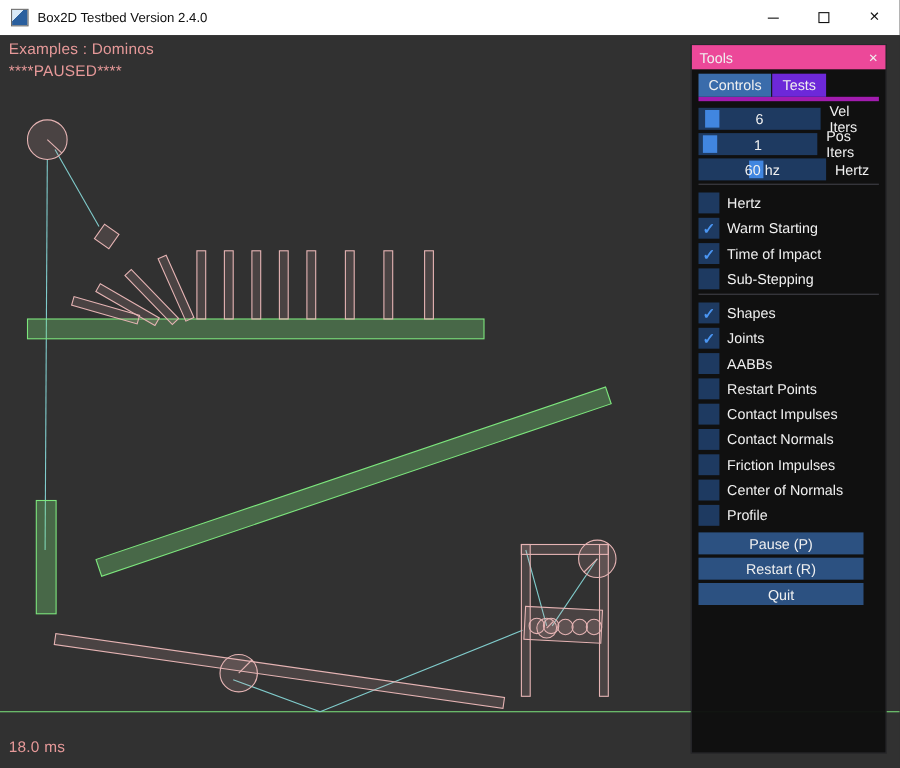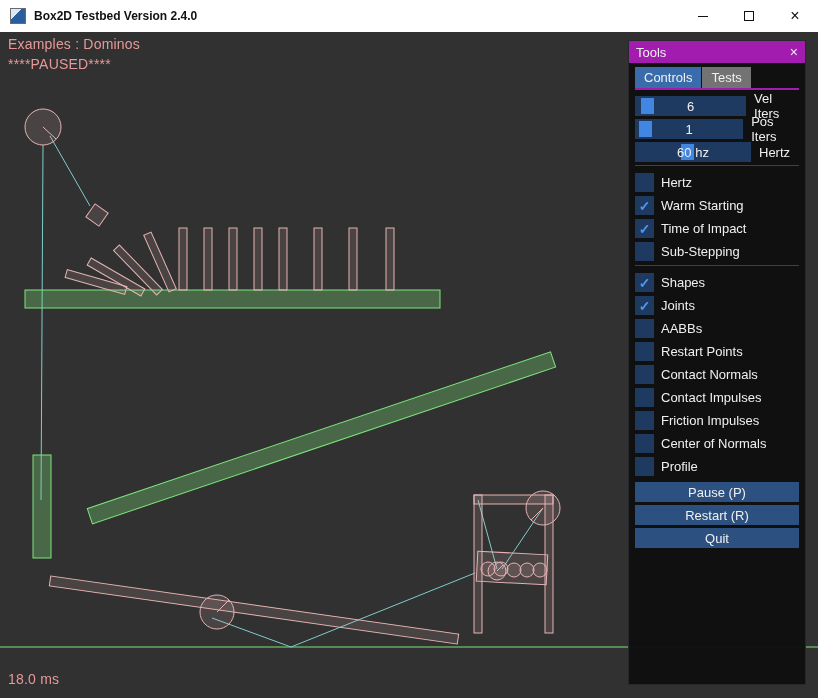--- a/index.html
+++ b/index.html
@@ -3,61 +3,61 @@
 <meta charset="utf-8">
 <style>
   * { margin:0; padding:0; box-sizing:border-box; }
   html,body { width:818px; height:698px; overflow:hidden; background:#313131;
               font-family:"Liberation Sans", sans-serif; }
 
   
   .titlebar { height:32px; background:#ffffff; display:flex; align-items:center; }
   .app-icon { width:16px; height:16px; margin:0 8px 0 10px; border:1px solid #6b6b6b;
               background:linear-gradient(135deg,#d8e9f7 0 38%,#2a5f9e 38% 100%); }
-  .title-text { font-size:12px; color:#111;font-weight:bold; }
+  .title-text { font-size:12px; color:#111; }
   .win-controls { margin-left:auto; display:flex; height:100%; }
   .win-btn { width:46px; height:100%; display:flex; align-items:center; justify-content:center; color:#111; }
   .min-glyph { display:inline-block; width:10px; height:0; border-top:1px solid #111; }
   .max-glyph { display:inline-block; width:10px; height:10px; border:1px solid #111; }
   .close-glyph { font-size:16px; line-height:1; }
 
   
   .canvas { position:relative; width:818px; height:666px; background:#313131; }
   .canvas svg { position:absolute; left:0; top:0; }
   .hud { position:absolute; color:#e69999; font-size:14px; letter-spacing:0.2px; }
   .hud-example { left:8px; top:4px; }
   .hud-paused  { left:8px; top:24px; }
   .hud-ms      { left:8px; top:639px; }
 
   
   .tools { position:absolute; left:628px; top:8px; width:178px; height:645px;
            background:rgba(15,15,15,0.96); border:1px solid rgba(70,70,80,0.45);
            color:#f0f0f0; font-size:13px; }
-  .tools-title { height:22px; background:#a21caf; display:flex; align-items:center; padding:0 7px; }
+  .tools-title { height:22px; background:#ec4899; display:flex; align-items:center; padding:0 7px; }
   .tools-close { margin-left:auto; font-size:14px; line-height:1; cursor:default; }
   .tools-body { padding:4px 6px; }
-  .tabbar { display:flex; gap:1px; border-bottom:2px solid #a21caf; margin-bottom:6px; }
-  .tab { padding:3px 9px 3px 9px; background:#737373; }
+  .tabbar { display:flex; gap:1px; border-bottom:4px solid #a21caf; margin-bottom:6px; }
+  .tab { padding:3px 9px 3px 9px; background:#6d28d9; }
   .tab.active { background:#3a6cab; }
 
   .srow { display:flex; align-items:center; height:20px; margin-bottom:3px; }
   .frame { position:relative; width:116px; height:20px; background:#1e3a61;
            display:flex; align-items:center; justify-content:center; }
   .grab { position:absolute; top:2px; width:13px; height:16px; background:#4186e0; }
   .frame-val { position:relative; z-index:1; }
   .row-label { margin-left:8px; }
 
   .crow { display:flex; align-items:center; height:19px; margin-bottom:4px; }
   .cb { width:19px; height:19px; background:#1e3a61; display:flex; align-items:center; justify-content:center; }
   .check { color:#4b96f3; font-weight:bold; font-size:14px; line-height:1; }
   .cb-label { margin-left:7px; }
 
   .sep { height:1px; background:#3f3f46; margin:3px 0 7px 0; }
 
-  .btn { width:164px; height:20px; background:#2c5181; display:flex; align-items:center;
+  .btn { width:150px; height:20px; background:#2c5181; display:flex; align-items:center;
          justify-content:center; margin-bottom:3px; }
 </style>
 </head>
 <body>
 
 <div class="titlebar">
   <div class="app-icon"></div>
   <span class="title-text">Box2D Testbed Version 2.4.0</span>
   <div class="win-controls">
     <div class="win-btn">
@@ -227,27 +227,27 @@
       <div class="crow">
         <span class="cb">
             <span class="check" style="visibility: hidden;">✓</span>
           </span>
         <span class="cb-label">Restart Points</span>
       </div>
       <div class="crow">
         <span class="cb">
             <span class="check" style="visibility: hidden;">✓</span>
           </span>
+        <span class="cb-label">Contact Impulses</span>
+      </div>
+      <div class="crow">
+        <span class="cb">
+            <span class="check" style="visibility: hidden;">✓</span>
+          </span>
         <span class="cb-label">Contact Normals</span>
-      </div>
-      <div class="crow">
-        <span class="cb">
-            <span class="check" style="visibility: hidden;">✓</span>
-          </span>
-        <span class="cb-label">Contact Impulses</span>
       </div>
       <div class="crow">
         <span class="cb">
             <span class="check" style="visibility: hidden;">✓</span>
           </span>
         <span class="cb-label">Friction Impulses</span>
       </div>
       <div class="crow">
         <span class="cb">
             <span class="check" style="visibility: hidden;">✓</span>

